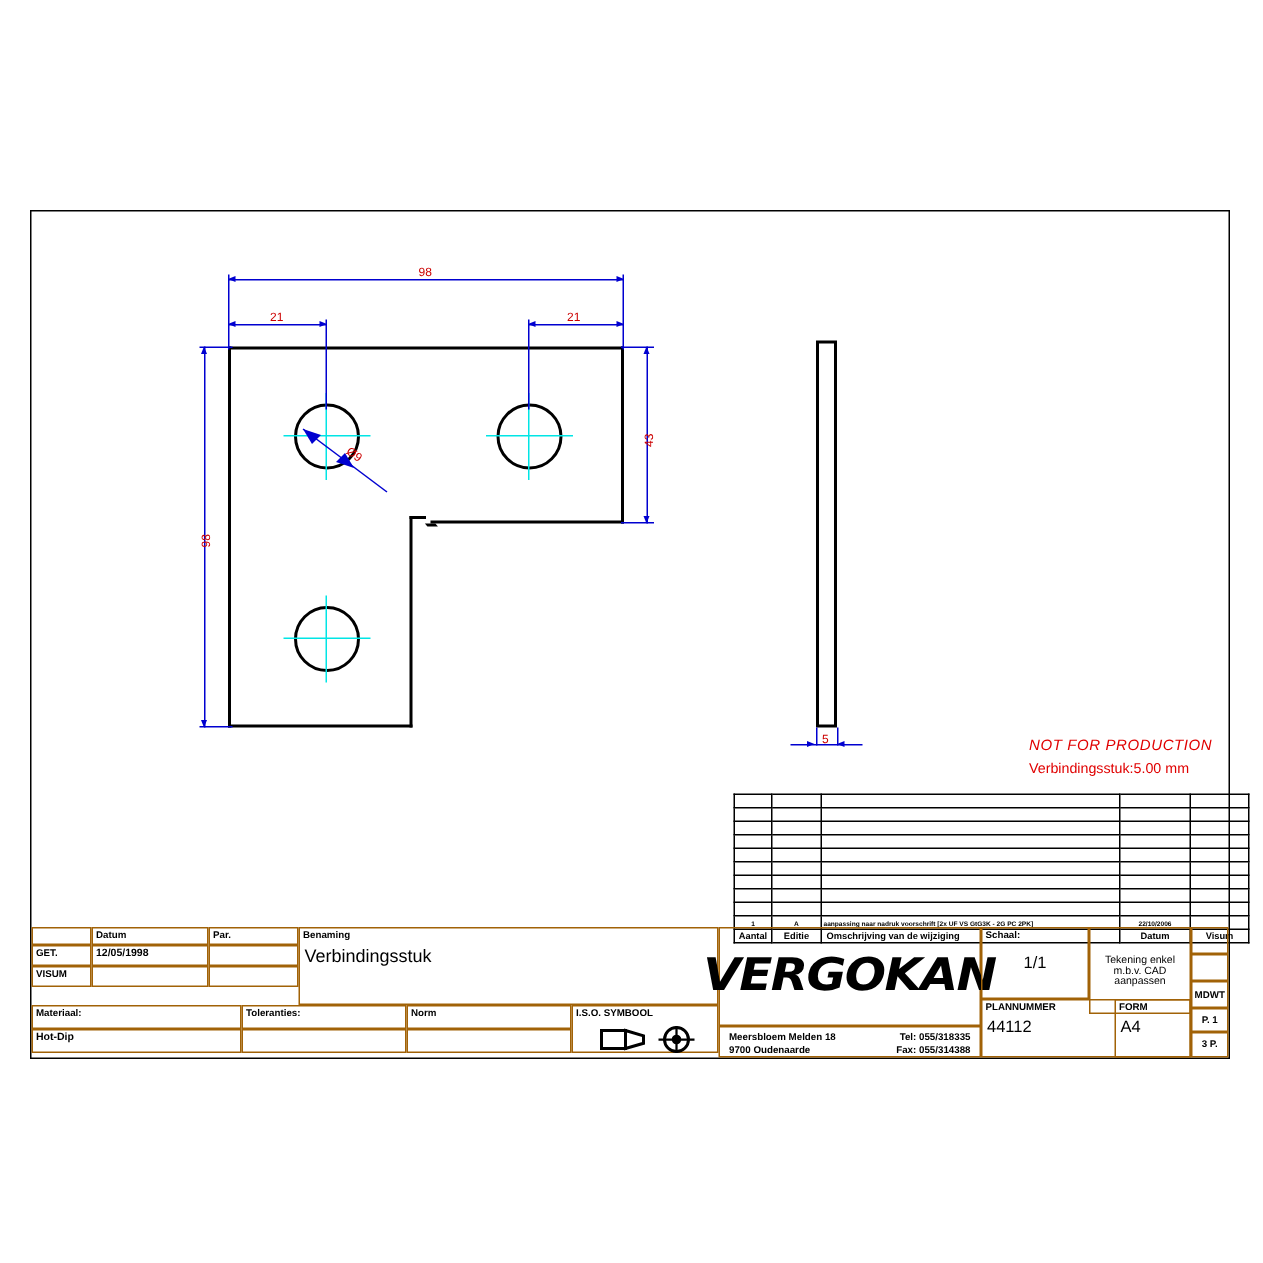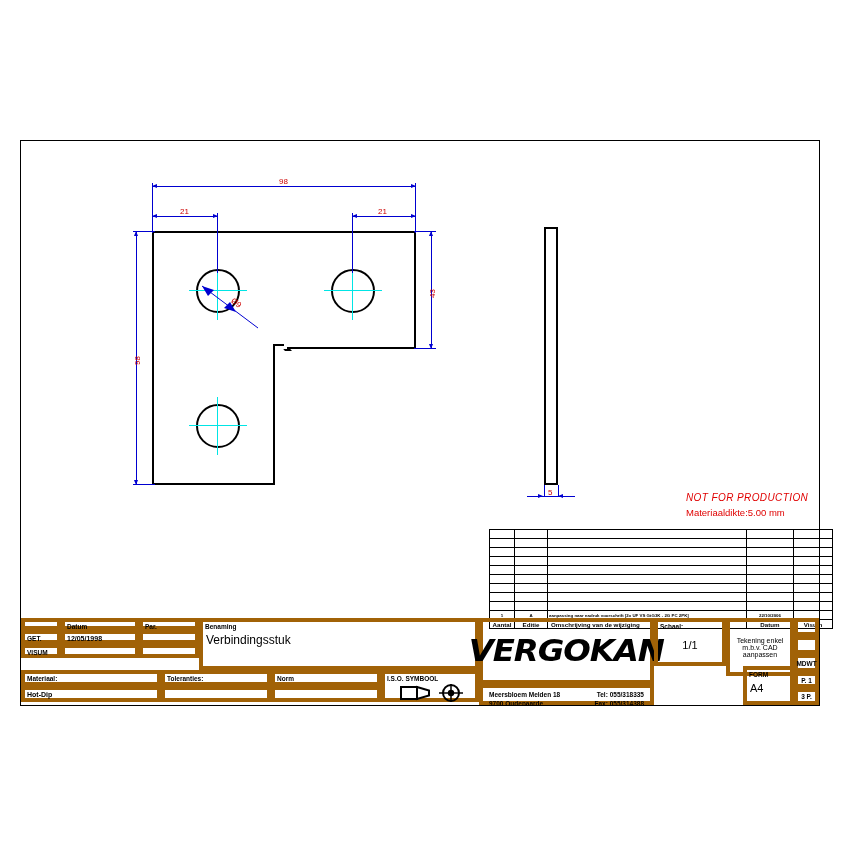--- a/index.html
+++ b/index.html
@@ -108,21 +108,21 @@
   #revtable tr.hdr td.rv-c3 { text-align: left; padding-left: 3px; }
 
   
   #titleblock {
     position: absolute;
     left: 21px;
     top: 618px;
     width: 798px;
     height: 87px;
   }
-  .tb { position: absolute; box-sizing: border-box; border: 4px solid #a16207; }
+  .tb { position: absolute; box-sizing: border-box; border: 1px solid #a16207; }
   .tb-lbl { font-size: 6.5px; font-weight: bold; padding: 1px 2px; white-space: nowrap; }
   .tb-val { font-size: 7px; font-weight: bold; padding: 1px 2px; white-space: nowrap; }
   .tb-big { font-size: 12px; padding: 0 3px; white-space: nowrap; }
   .tb-mid { font-size: 11px; white-space: nowrap; }
   .ctr { display: flex; align-items: center; justify-content: center; }
   .ctrcol { display: flex; flex-direction: column; align-items: center; justify-content: center; }
 
   
   #logo-word {
     font-family: "DejaVu Sans", sans-serif;
@@ -226,21 +226,21 @@
     <div class="dim-h" style="left:527px; top:496px; width:48px;"></div>
     <div class="ah ah-r" style="left:538px; top:494px;"></div>
     <div class="ah ah-l" style="left:558px; top:494px;"></div>
     <div class="dim-v" style="left:544px; top:485px; height:12px;"></div>
     <div class="dim-v" style="left:558px; top:485px; height:12px;"></div>
     <div class="dimtxt" style="left:548px; top:489px;">5</div>
   </div>
 
   <div id="notes">
     <div id="note-nfp">NOT FOR PRODUCTION</div>
-    <div id="note-thick">Materiaaldikte:5.00 mm</div>
+    <div id="note-thick">Verbindingsstuk:5.00 mm</div>
   </div>
 
   <table id="revtable">
     <tbody id="revtable-body">
 
     <tr>
           <td class="rv-c1">&nbsp;</td>
           <td class="rv-c2">&nbsp;</td>
           <td class="rv-c3">&nbsp;</td>
           <td class="rv-c4">&nbsp;</td>
@@ -379,20 +379,24 @@
       <div class="tb-lbl">Schaal:</div>
       <div class="tb-mid ctr" style="height:28px;">1/1</div>
     </div>
 
     <div class="tb ctrcol" style="left:705px; top:0; width:68px; height:58px; font-size:7px;">
       <div>Tekening enkel</div>
       <div>m.b.v. CAD</div>
       <div>aanpassen</div>
     </div>
 
+    <div class="tb" style="left:633px; top:48px; width:140px; height:39px;">
+      <div class="tb-lbl">PLANNUMMER</div>
+      <div class="tb-mid" style="padding-left:3px; margin-top:3px;">44112</div>
+    </div>
 
     <div class="tb" style="left:722px; top:48px; width:51px; height:39px;">
       <div class="tb-lbl">FORM</div>
       <div class="tb-mid" style="padding-left:3px; margin-top:3px;">A4</div>
     </div>
 
     <div class="tb tb-lbl ctr" style="left:773px; top:0; width:25px; height:18px;"></div>
     <div class="tb tb-lbl ctr" style="left:773px; top:18px; width:25px; height:18px;"></div>
     <div class="tb tb-lbl ctr" style="left:773px; top:36px; width:25px; height:18px;">MDWT</div>
     <div class="tb tb-lbl ctr" style="left:773px; top:54px; width:25px; height:16px;">P. 1</div>

